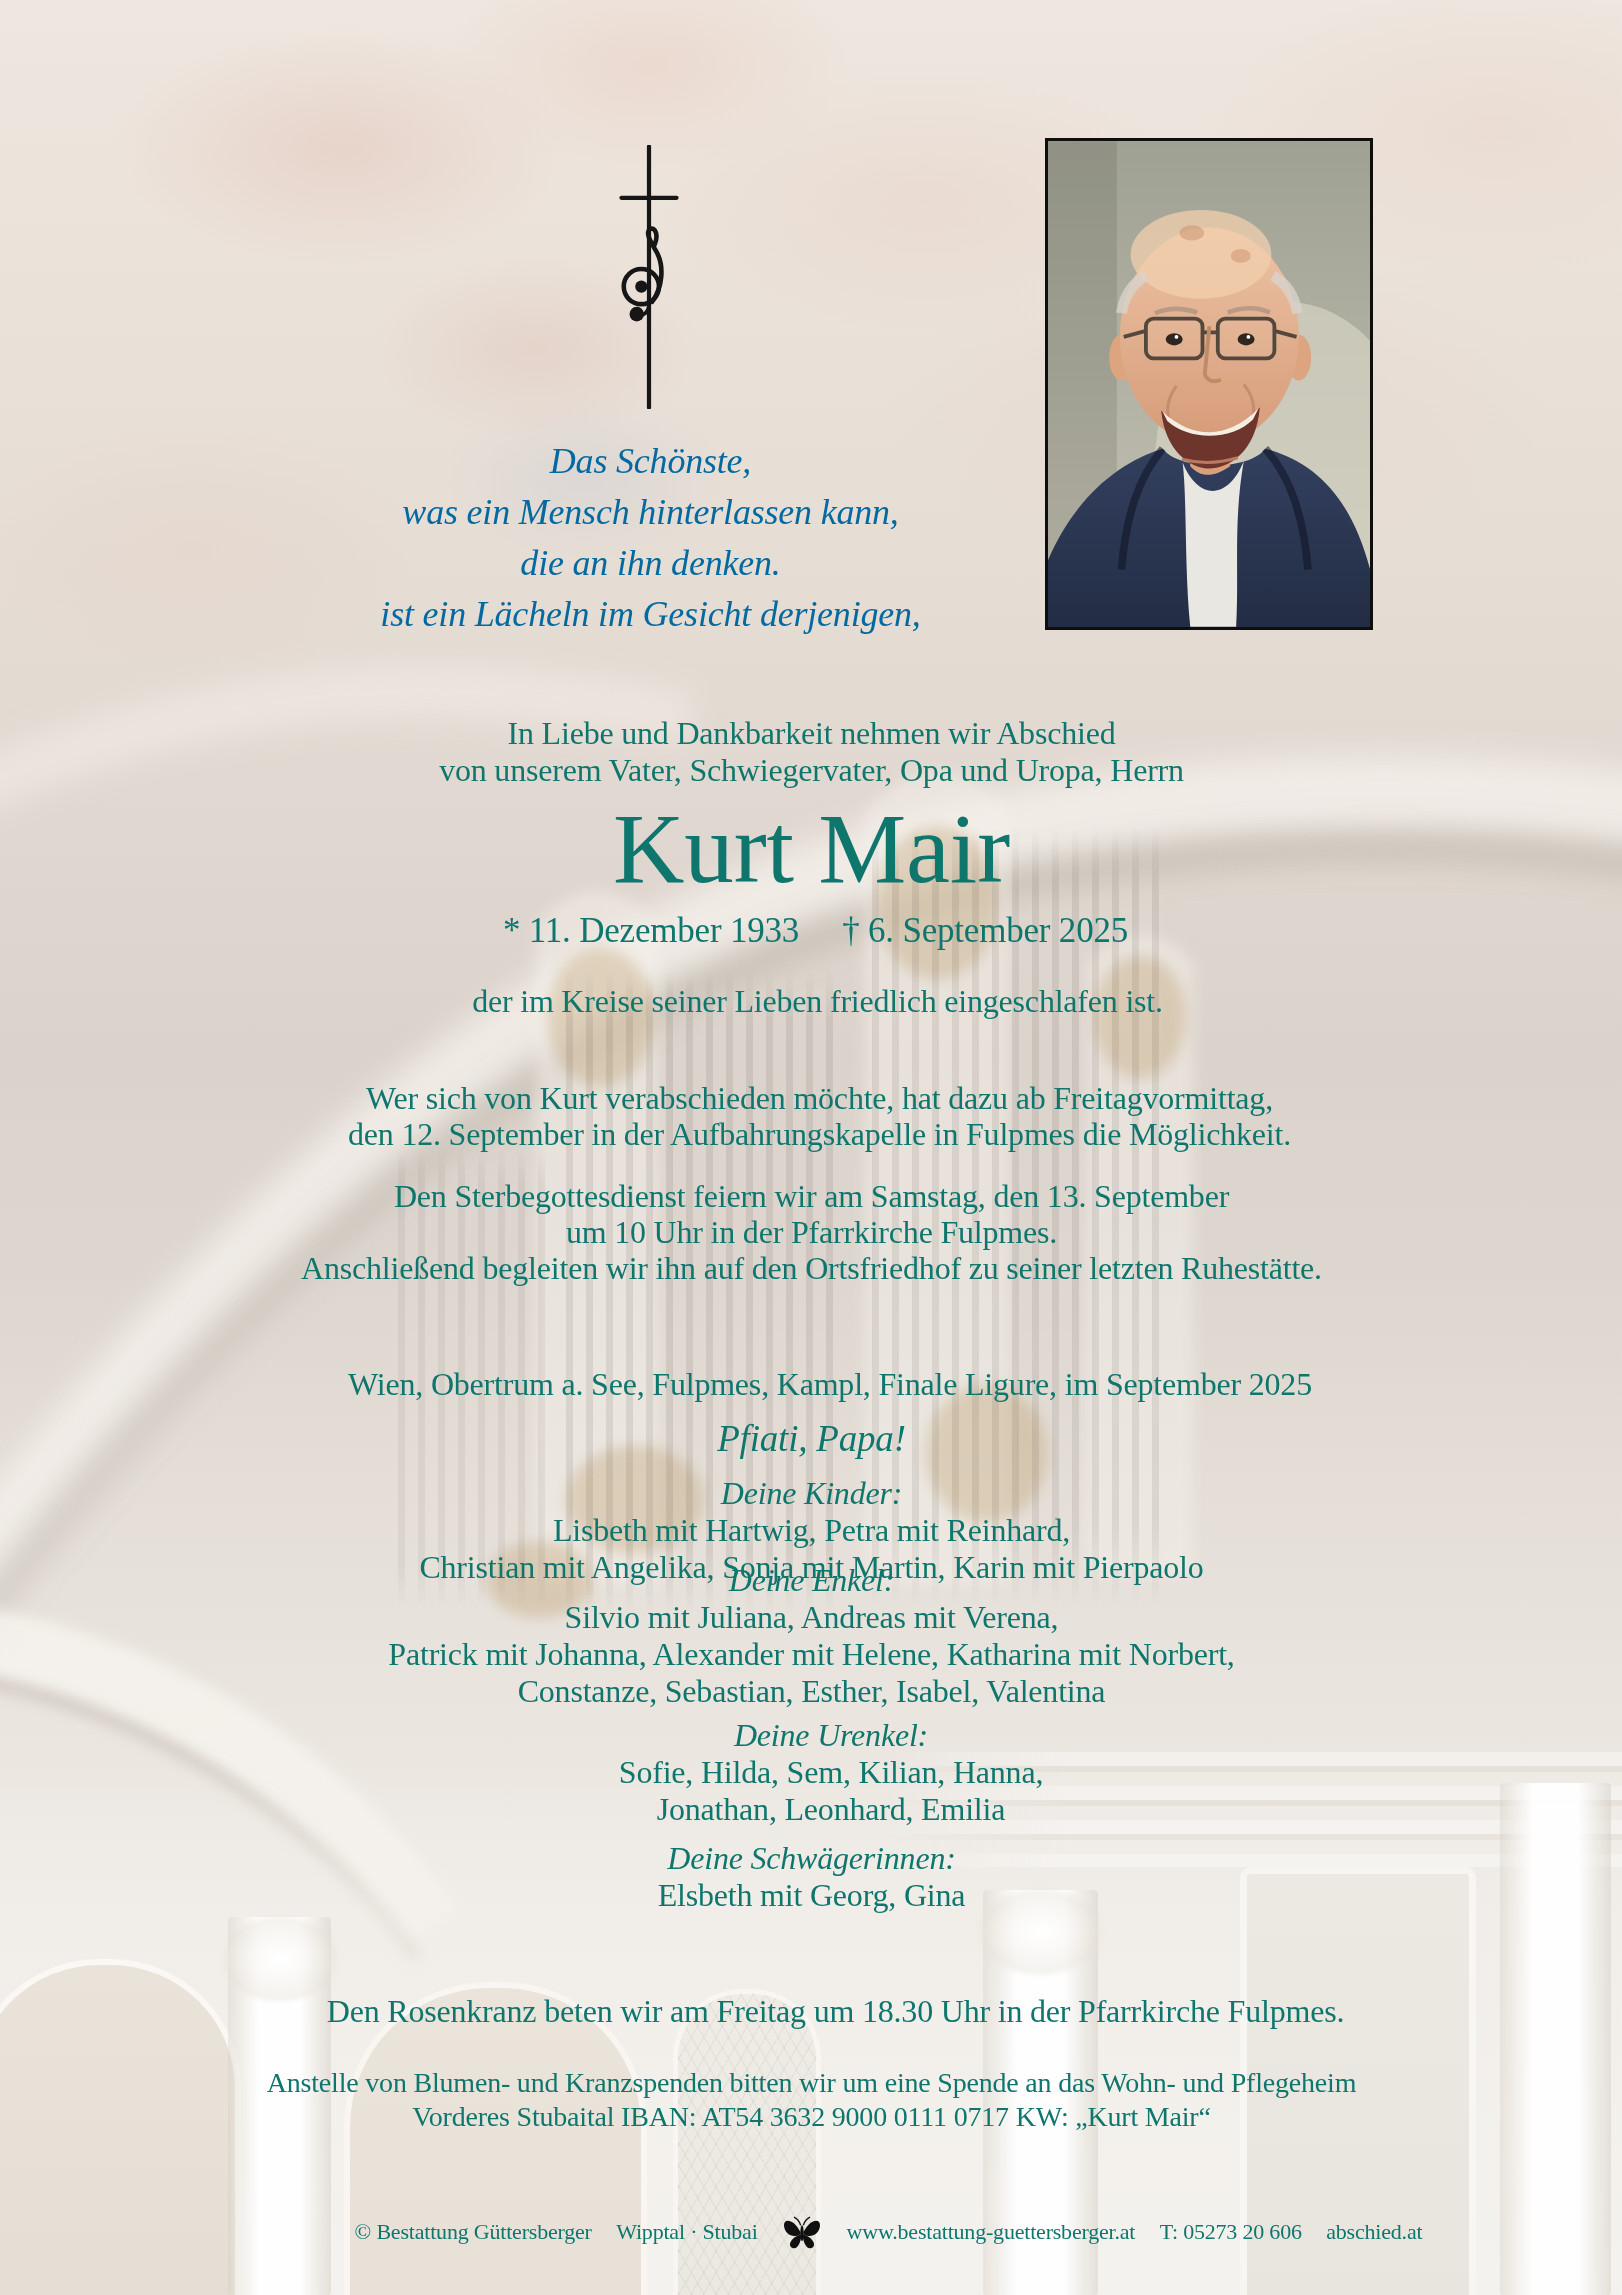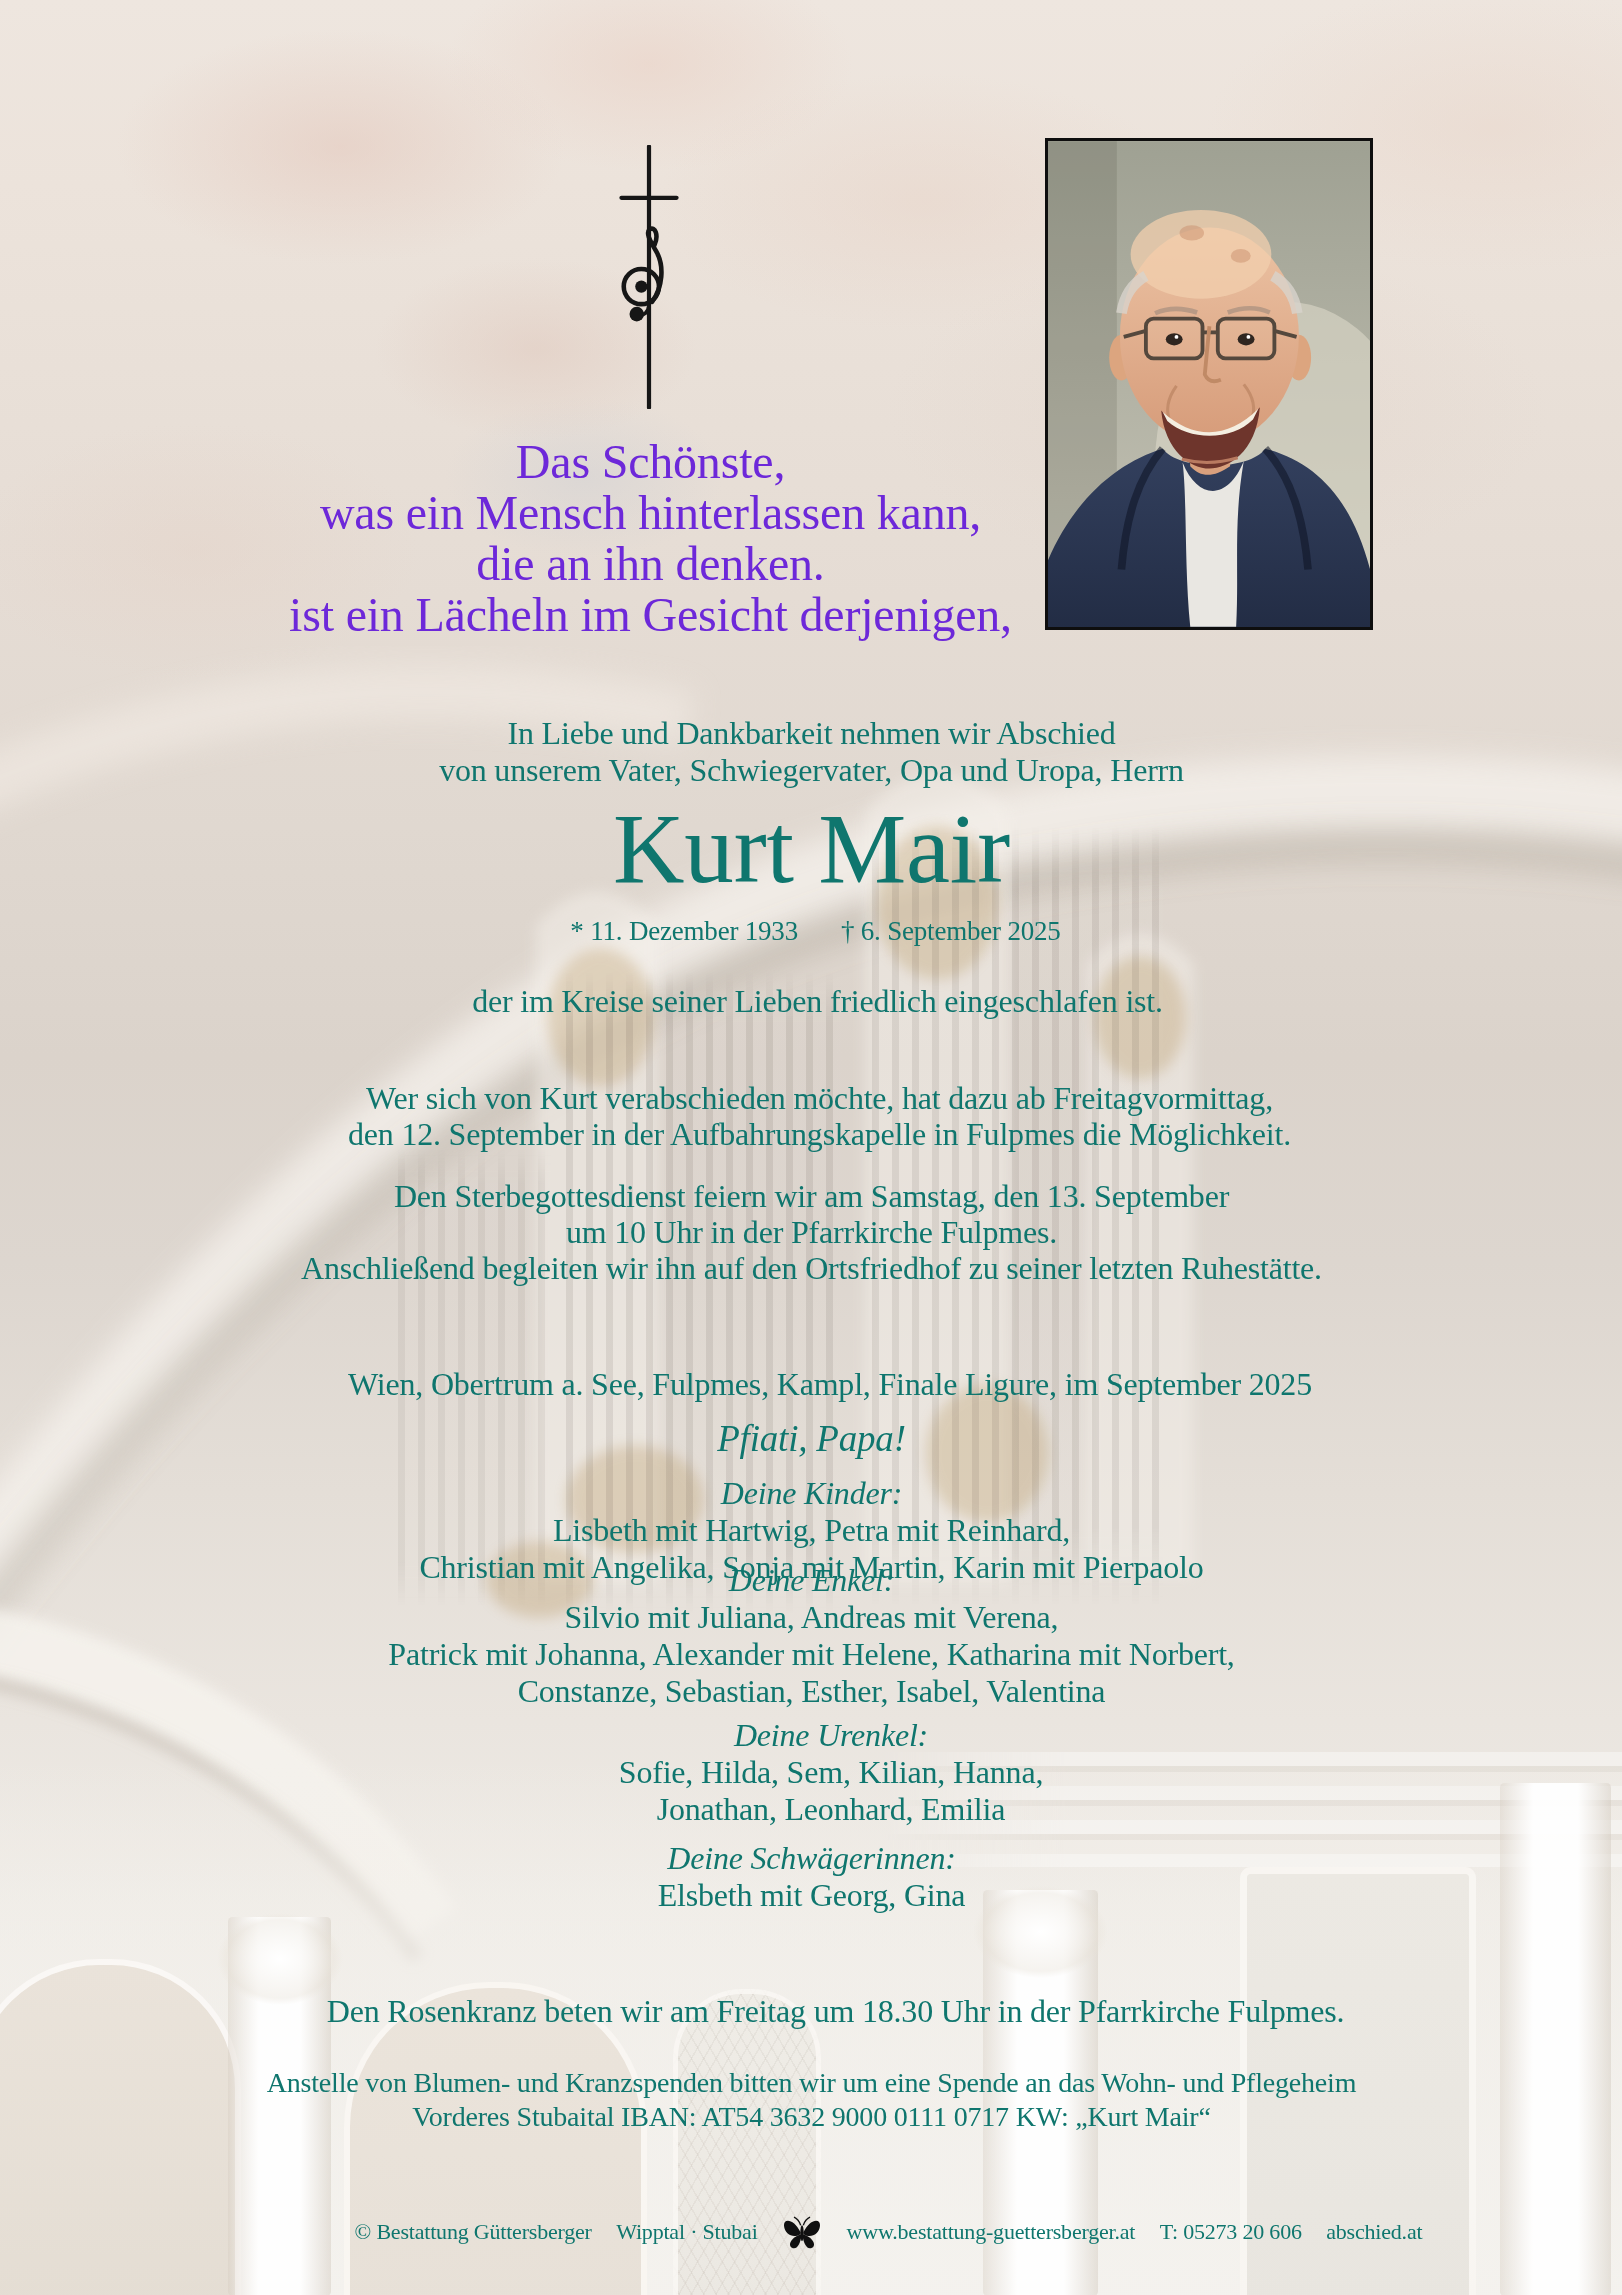--- a/index.html
+++ b/index.html
@@ -48,24 +48,24 @@
   .w-right{left:1240px;top:1867px;width:222px;height:444px;background:linear-gradient(#ece9e3,#e8e5df);
     border:7.7px solid rgba(250,248,244,.85);border-radius:10.7px;}
   .cornice{position:absolute;left:880px;top:1752px;width:743px;height:115px;opacity:.45;
     background:repeating-linear-gradient(180deg, rgba(255,255,255,.85) 0 13.8px, rgba(205,196,185,.4) 13.8px 20px, rgba(244,240,235,.7) 20px 34px);
     -webkit-mask:linear-gradient(90deg,transparent,#000 25%);mask:linear-gradient(90deg,transparent,#000 25%);}
   .bg-svg{position:absolute;inset:0;}
   
   .fg{position:absolute;inset:0;}
   .t{position:absolute;left:0;right:0;text-align:center;color:#0f766e;letter-spacing:-0.2px;}
   .body-txt{font-size:32px;line-height:36px;}
-  .poem{left:0;width:1301px;top:436px;font-size:48px;line-height:51px;color:#6d28d9;}
+  .poem{left:0;width:1301px;top:436px;font-size:36px;line-height:51px;font-style:italic;color:#0369a1;}
   .intro{top:715px;font-size:32px;line-height:37px;}
   .name{top:797px;font-size:99px;line-height:103px;}
-  .dates{top:911px;font-size:27px;line-height:40px;padding-left:8px;}
+  .dates{top:911px;font-size:35px;line-height:40px;padding-left:8px;}
   .dates .gap{display:inline-block;width:43px;}
   .passing{top:983px;margin-left:12px;}
   .viewing{top:1080px;margin-left:16px;}
   .service{top:1178px;}
   .places{top:1366px;padding-left:37px;}
   .farewell{top:1418px;font-size:37px;line-height:41px;font-style:italic;}
   .fam{line-height:37px;}
   .fam .lbl{font-style:italic;}
   .kinder{top:1475px;}
   .enkel{top:1562px;}

